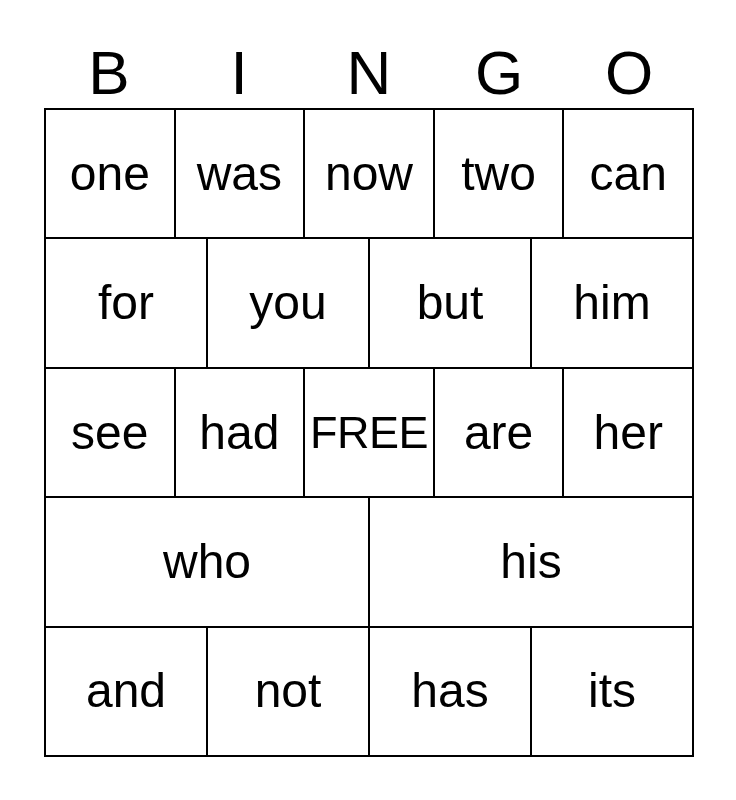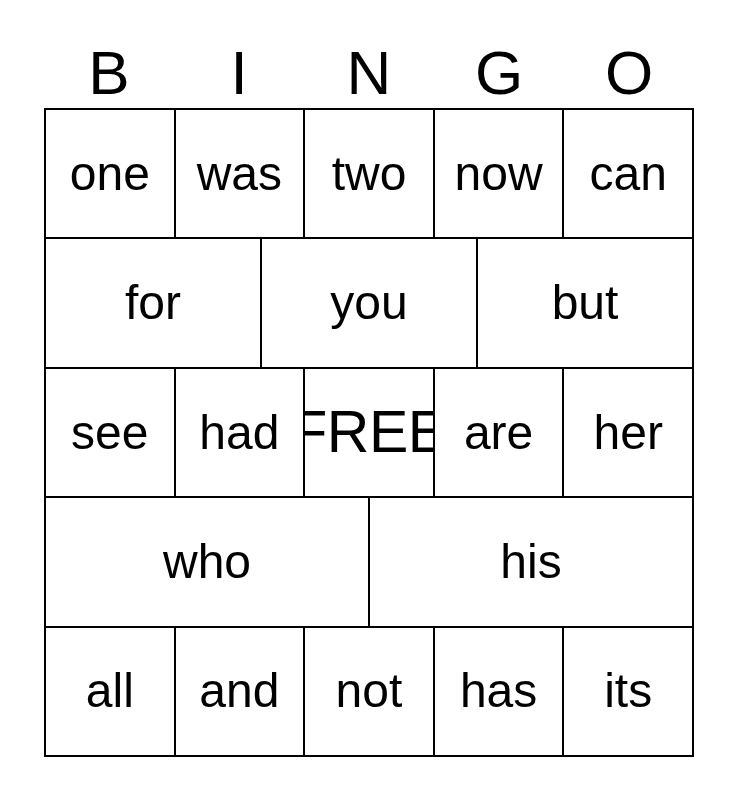--- a/index.html
+++ b/index.html
@@ -79,21 +79,21 @@
     overflow: hidden;
   }
   .cell-text {
     font-size: 48px;
     line-height: 1;
     color: #000000;
     white-space: nowrap;
     text-align: center;
   }
   .cell-free .cell-text {
-    font-size: 59px;
+    font-size: 45px;
     letter-spacing: -0.5px;
   }
 </style>
 </head>
 <body>
 
 <div id="card">
 
   <div id="header-row">
     <div class="header-letter">B</div>
@@ -106,39 +106,42 @@
   <div id="grid">
 
     <div class="grid-row">
       <div class="grid-cell">
           <span class="cell-text">one</span>
         </div>
       <div class="grid-cell">
           <span class="cell-text">was</span>
         </div>
       <div class="grid-cell">
-          <span class="cell-text">two</span>
+          <span class="cell-text">now</span>
         </div>
       <div class="grid-cell">
-          <span class="cell-text">now</span>
+          <span class="cell-text">two</span>
         </div>
       <div class="grid-cell">
           <span class="cell-text">can</span>
         </div>
     </div>
 
     <div class="grid-row">
       <div class="grid-cell">
           <span class="cell-text">for</span>
         </div>
       <div class="grid-cell">
           <span class="cell-text">you</span>
         </div>
       <div class="grid-cell">
           <span class="cell-text">but</span>
+        </div>
+      <div class="grid-cell">
+          <span class="cell-text">him</span>
         </div>
     </div>
 
     <div class="grid-row">
       <div class="grid-cell">
           <span class="cell-text">see</span>
         </div>
       <div class="grid-cell">
           <span class="cell-text">had</span>
         </div>
@@ -157,23 +160,20 @@
       <div class="grid-cell">
           <span class="cell-text">who</span>
         </div>
       <div class="grid-cell">
           <span class="cell-text">his</span>
         </div>
     </div>
 
     <div class="grid-row">
       <div class="grid-cell">
-          <span class="cell-text">all</span>
-        </div>
-      <div class="grid-cell">
           <span class="cell-text">and</span>
         </div>
       <div class="grid-cell">
           <span class="cell-text">not</span>
         </div>
       <div class="grid-cell">
           <span class="cell-text">has</span>
         </div>
       <div class="grid-cell">
           <span class="cell-text">its</span>

